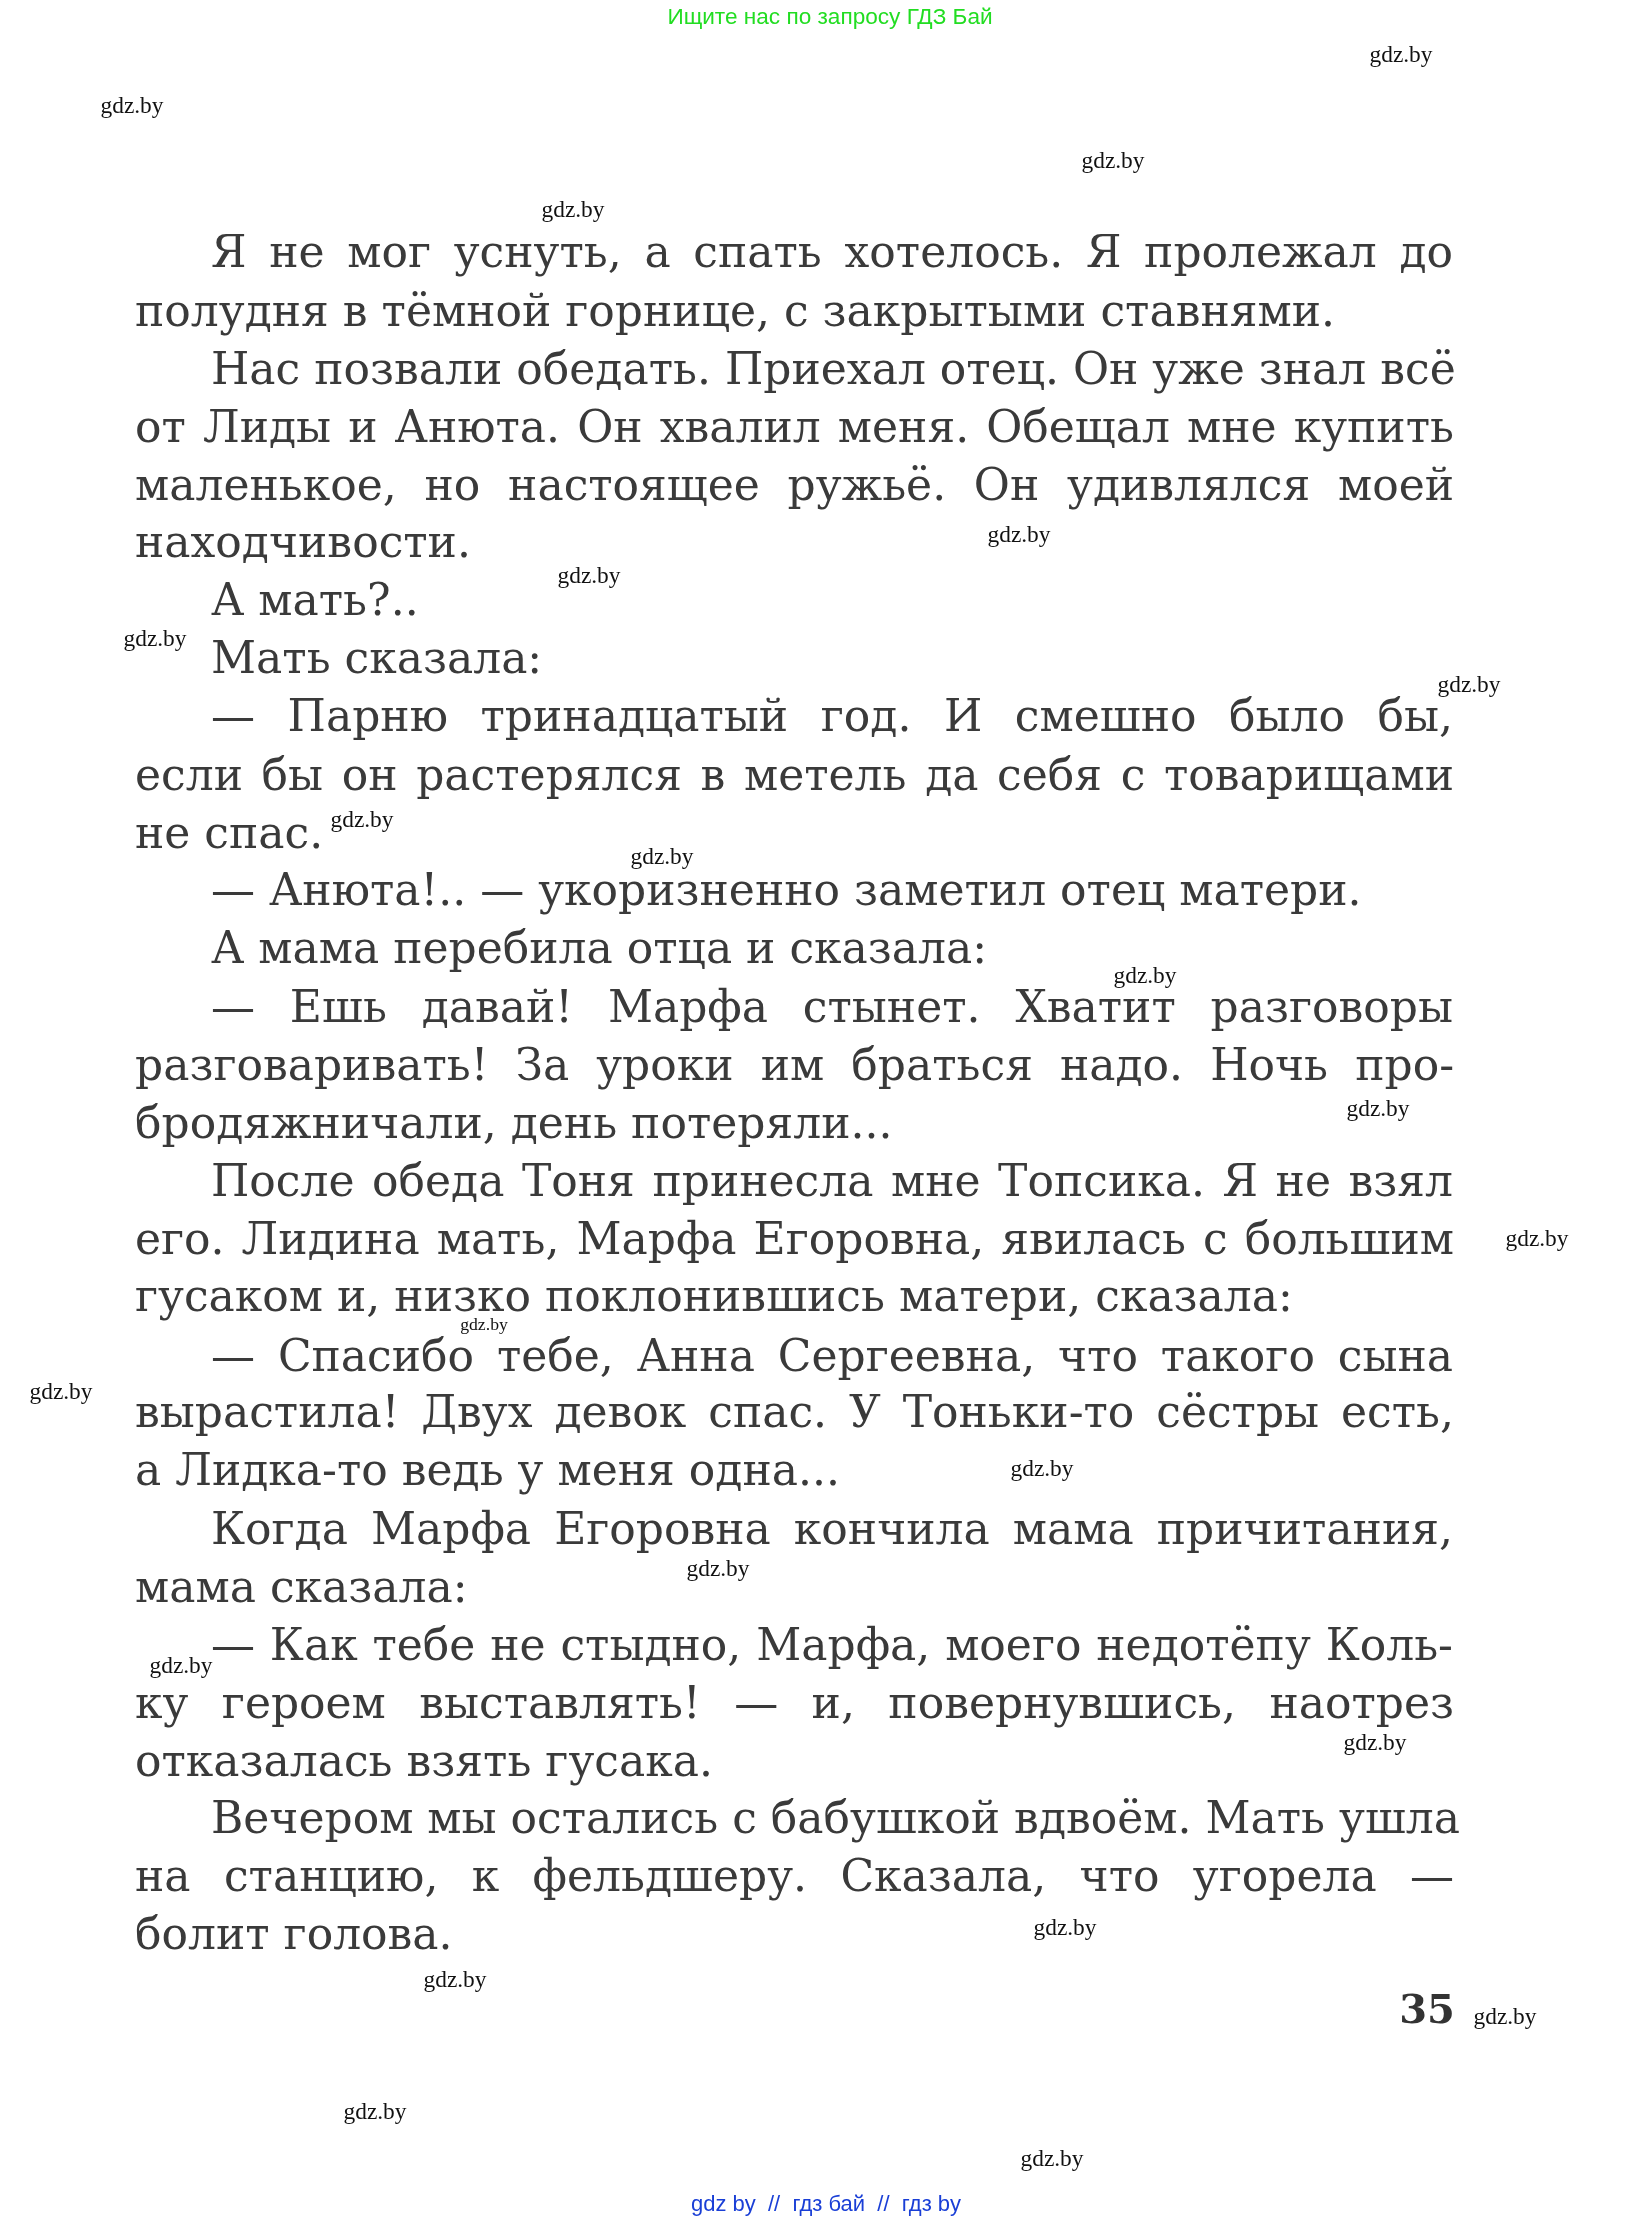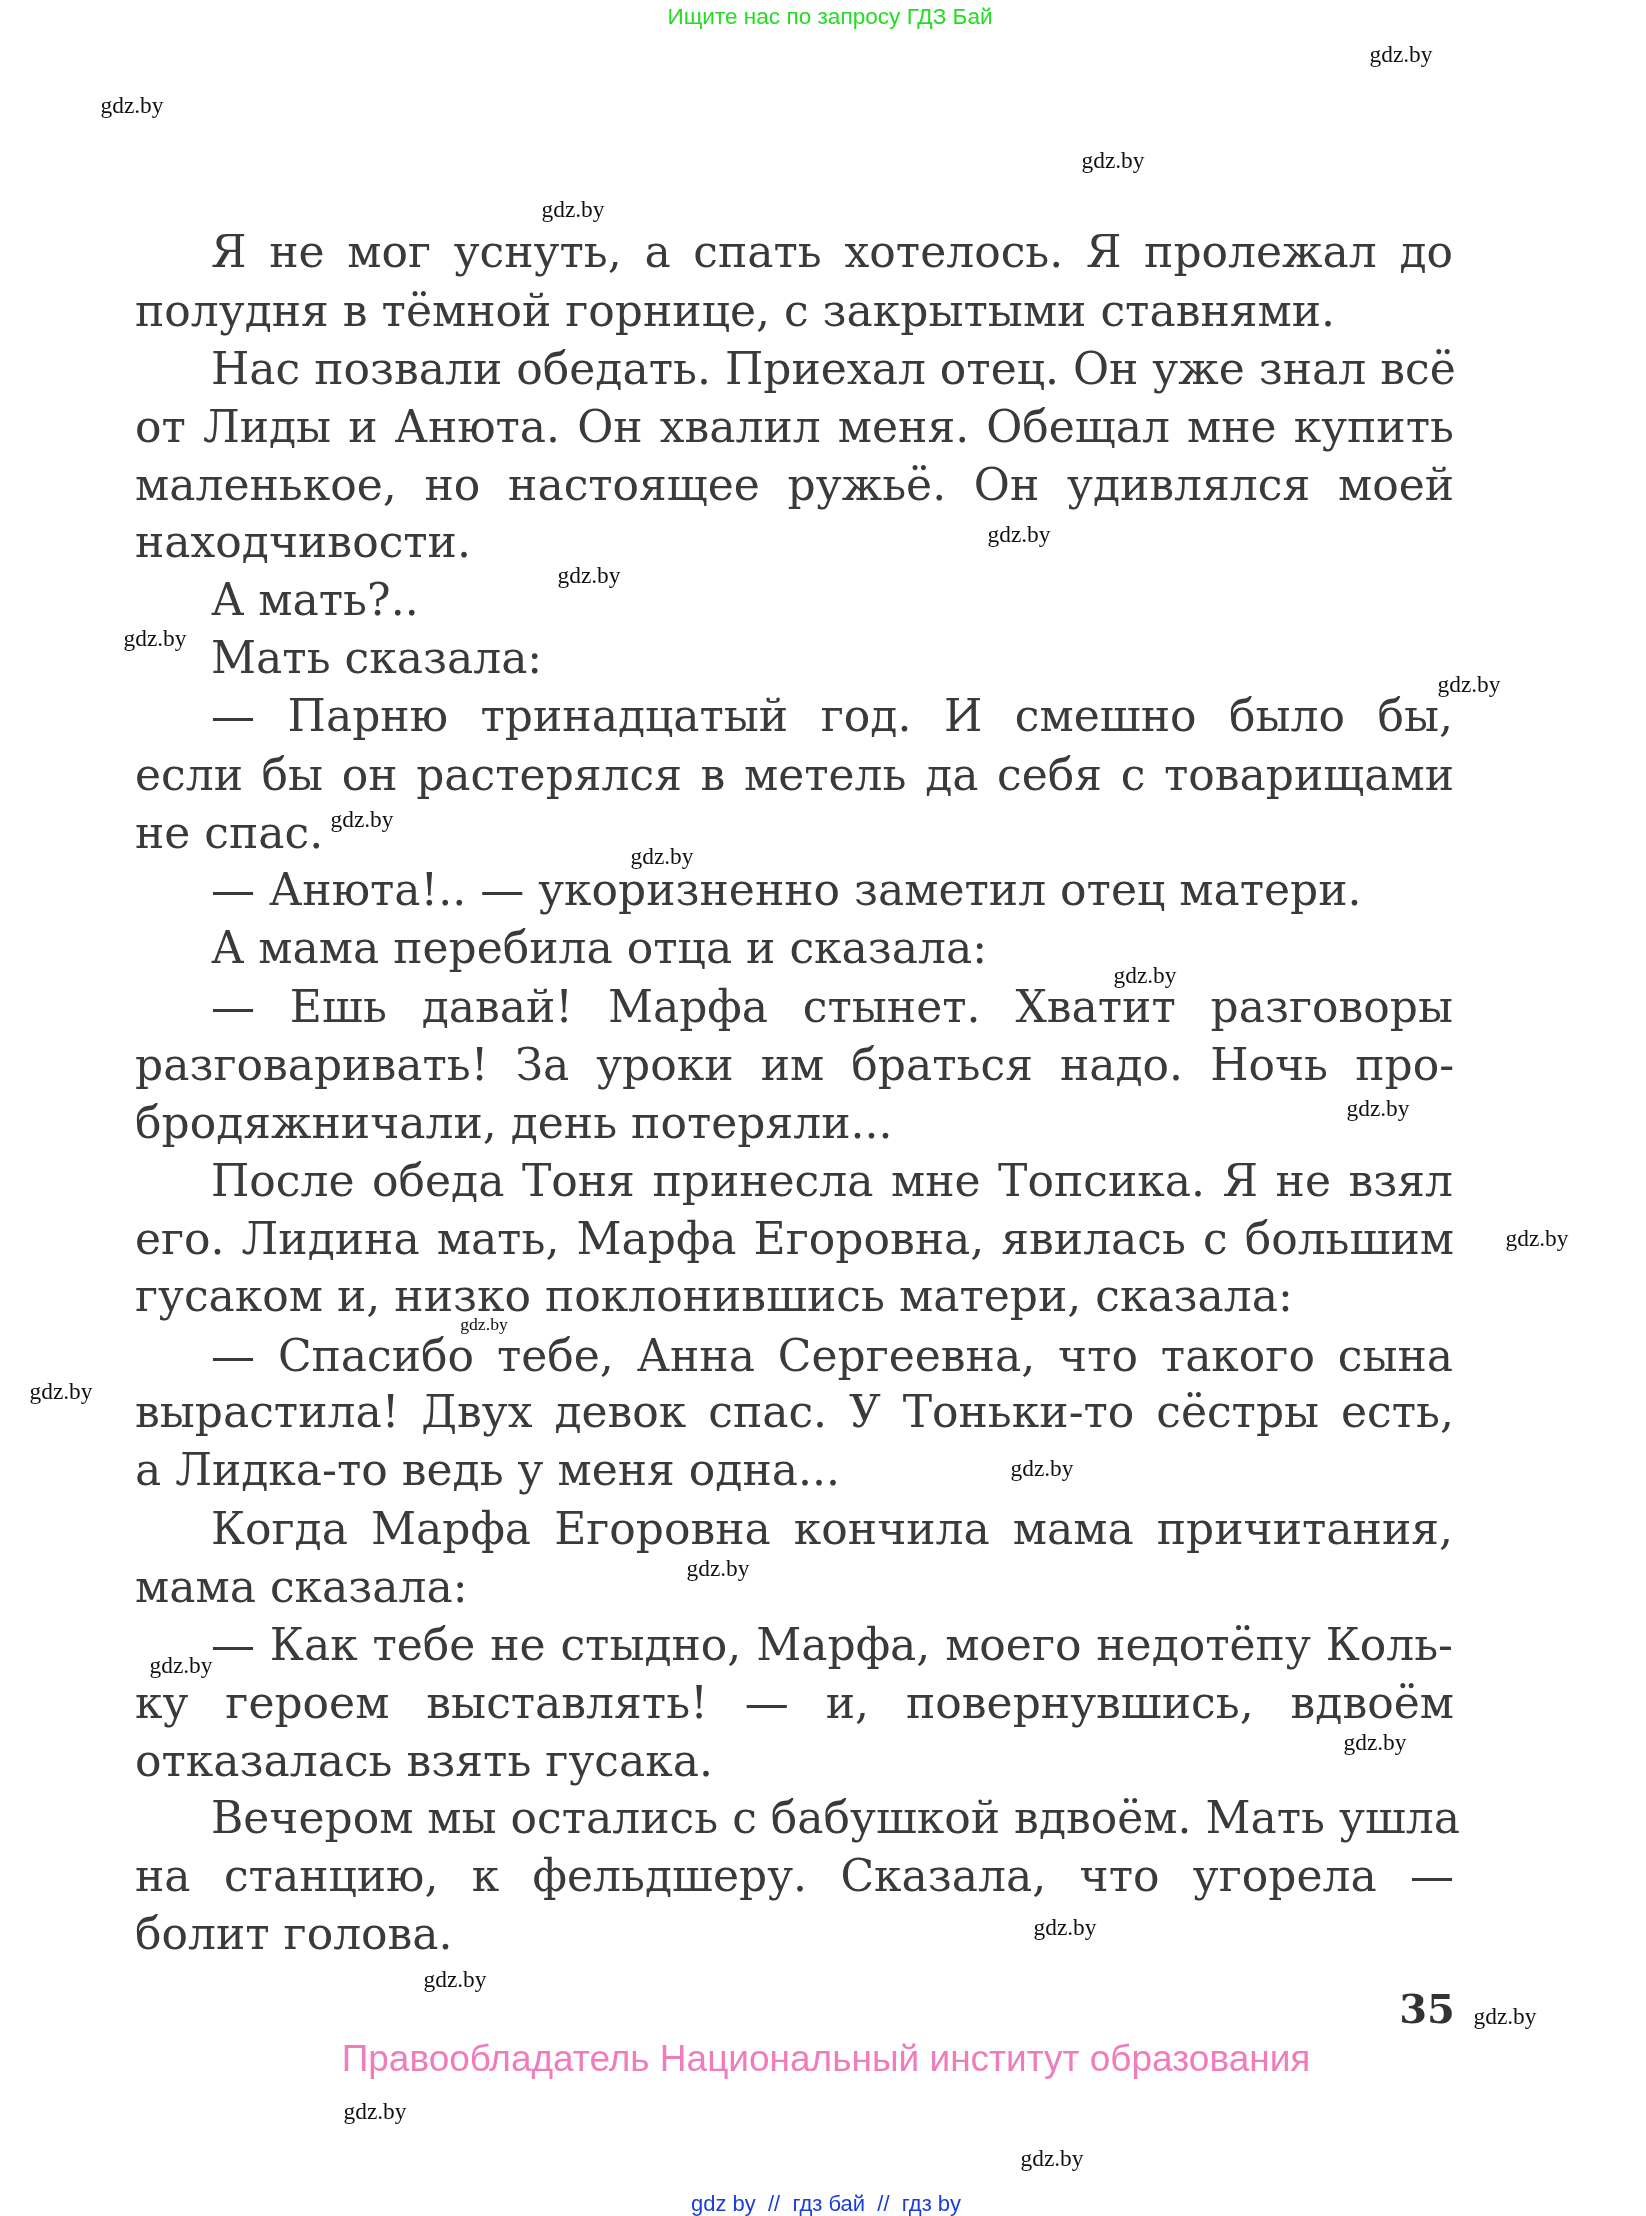--- a/index.html
+++ b/index.html
@@ -93,21 +93,21 @@
       <div class="line last" style="top: 1123px;">бродяжничали, день потеряли...</div>
       <div class="line indent" style="top: 1181px;">После обеда Тоня принесла мне Топсика. Я не взял</div>
       <div class="line" style="top: 1239px;">его. Лидина мать, Марфа Егоровна, явилась с большим</div>
       <div class="line last" style="top: 1296px;">гусаком и, низко поклонившись матери, сказала:</div>
       <div class="line indent" style="top: 1356px;">— Спасибо тебе, Анна Сергеевна, что такого сына</div>
       <div class="line" style="top: 1412px;">вырастила! Двух девок спас. У Тоньки-то сёстры есть,</div>
       <div class="line last" style="top: 1470px;">а Лидка-то ведь у меня одна...</div>
       <div class="line indent" style="top: 1529px;">Когда Марфа Егоровна кончила мама причитания,</div>
       <div class="line last" style="top: 1587px;">мама сказала:</div>
       <div class="line indent" style="top: 1645px;">— Как тебе не стыдно, Марфа, моего недотёпу Коль-</div>
-      <div class="line" style="top: 1703px;">ку героем выставлять! — и, повернувшись, вдвоём</div>
+      <div class="line" style="top: 1703px;">ку героем выставлять! — и, повернувшись, наотрез</div>
       <div class="line last" style="top: 1761px;">отказалась взять гусака.</div>
       <div class="line indent" style="top: 1818px;">Вечером мы остались с бабушкой вдвоём. Мать ушла</div>
       <div class="line" style="top: 1876px;">на станцию, к фельдшеру. Сказала, что угорела —</div>
       <div class="line last" style="top: 1934px;">болит голова.</div>
     </div>
 
   <div id="watermark-layer">
       <div class="wm" style="left: 1401px; top: 54px;">gdz.by</div>
       <div class="wm" style="left: 132px; top: 105px;">gdz.by</div>
       <div class="wm" style="left: 1113px; top: 160px;">gdz.by</div>
@@ -129,18 +129,17 @@
       <div class="wm" style="left: 1375px; top: 1742px;">gdz.by</div>
       <div class="wm" style="left: 1065px; top: 1927px;">gdz.by</div>
       <div class="wm" style="left: 455px; top: 1979px;">gdz.by</div>
       <div class="wm" style="left: 1505px; top: 2016px;">gdz.by</div>
       <div class="wm" style="left: 375px; top: 2111px;">gdz.by</div>
       <div class="wm" style="left: 1052px; top: 2158px;">gdz.by</div>
     </div>
 
   <div class="page-number">35</div>
 
-  <div class="copyright">Правообладатель Национальный институт образования</div>
 
   <div class="footer-links">gdz by  //  гдз бай  //  гдз by</div>
 
 </div>
 
 
 </body></html>

